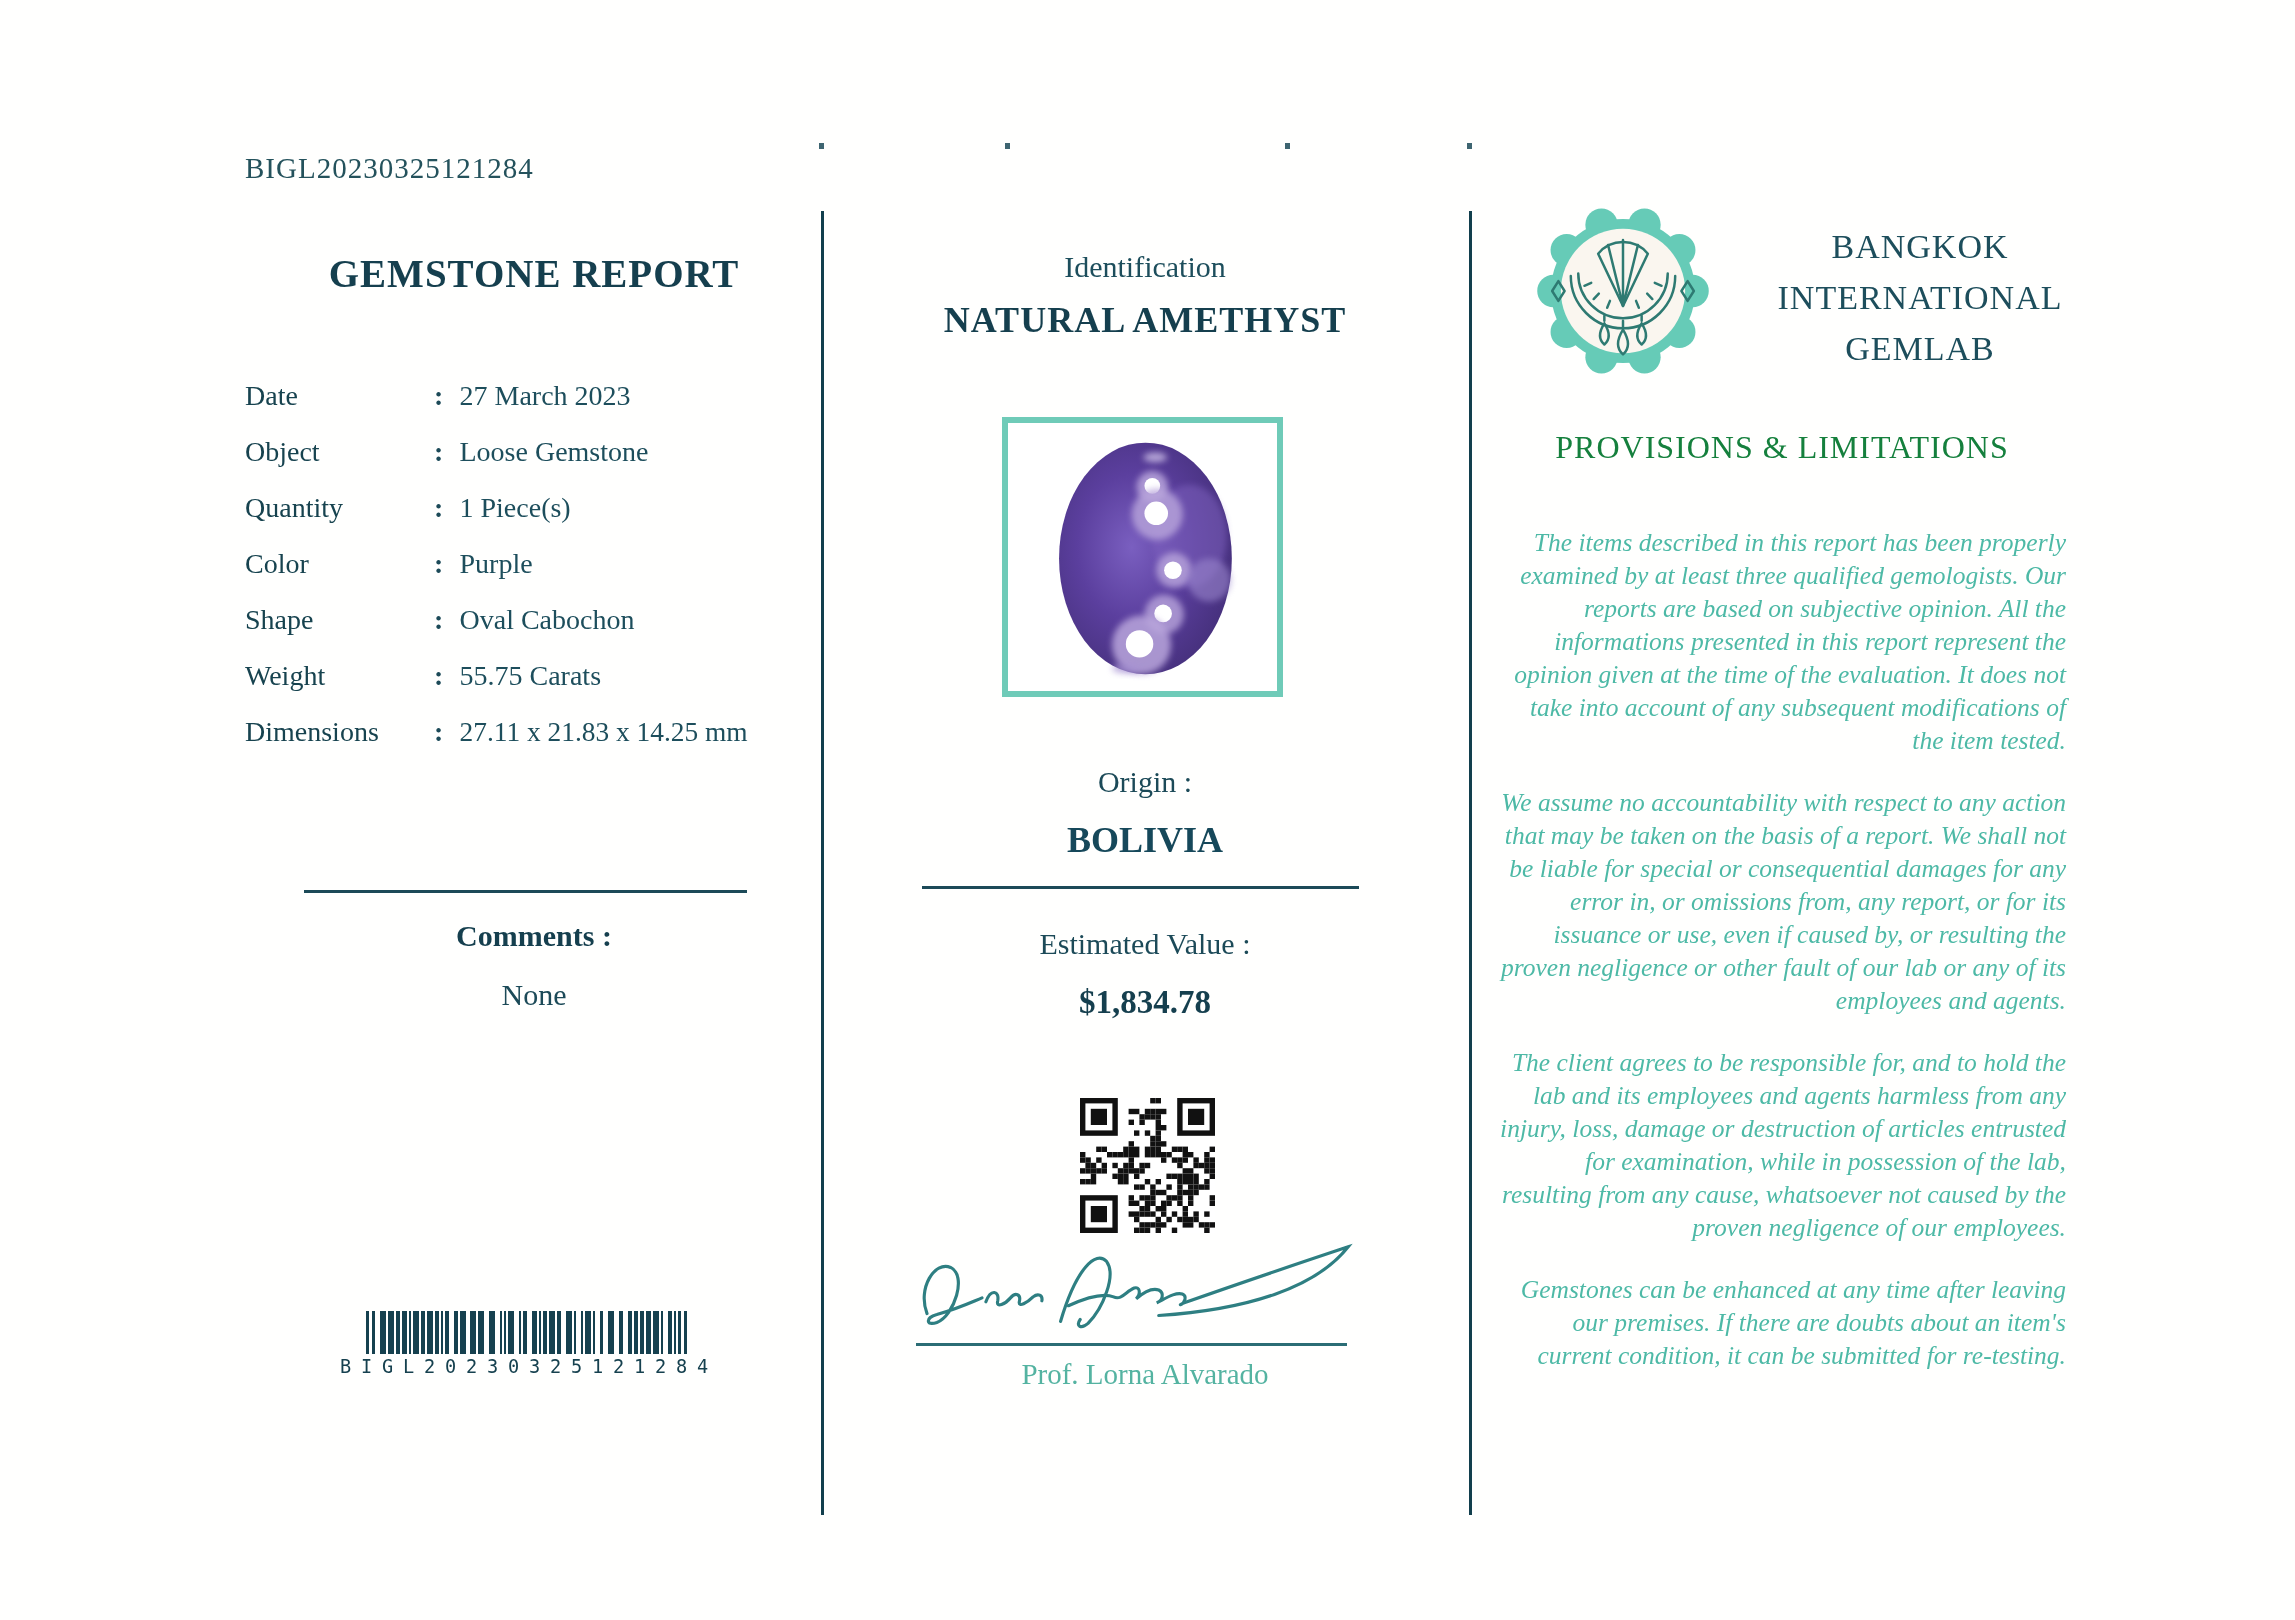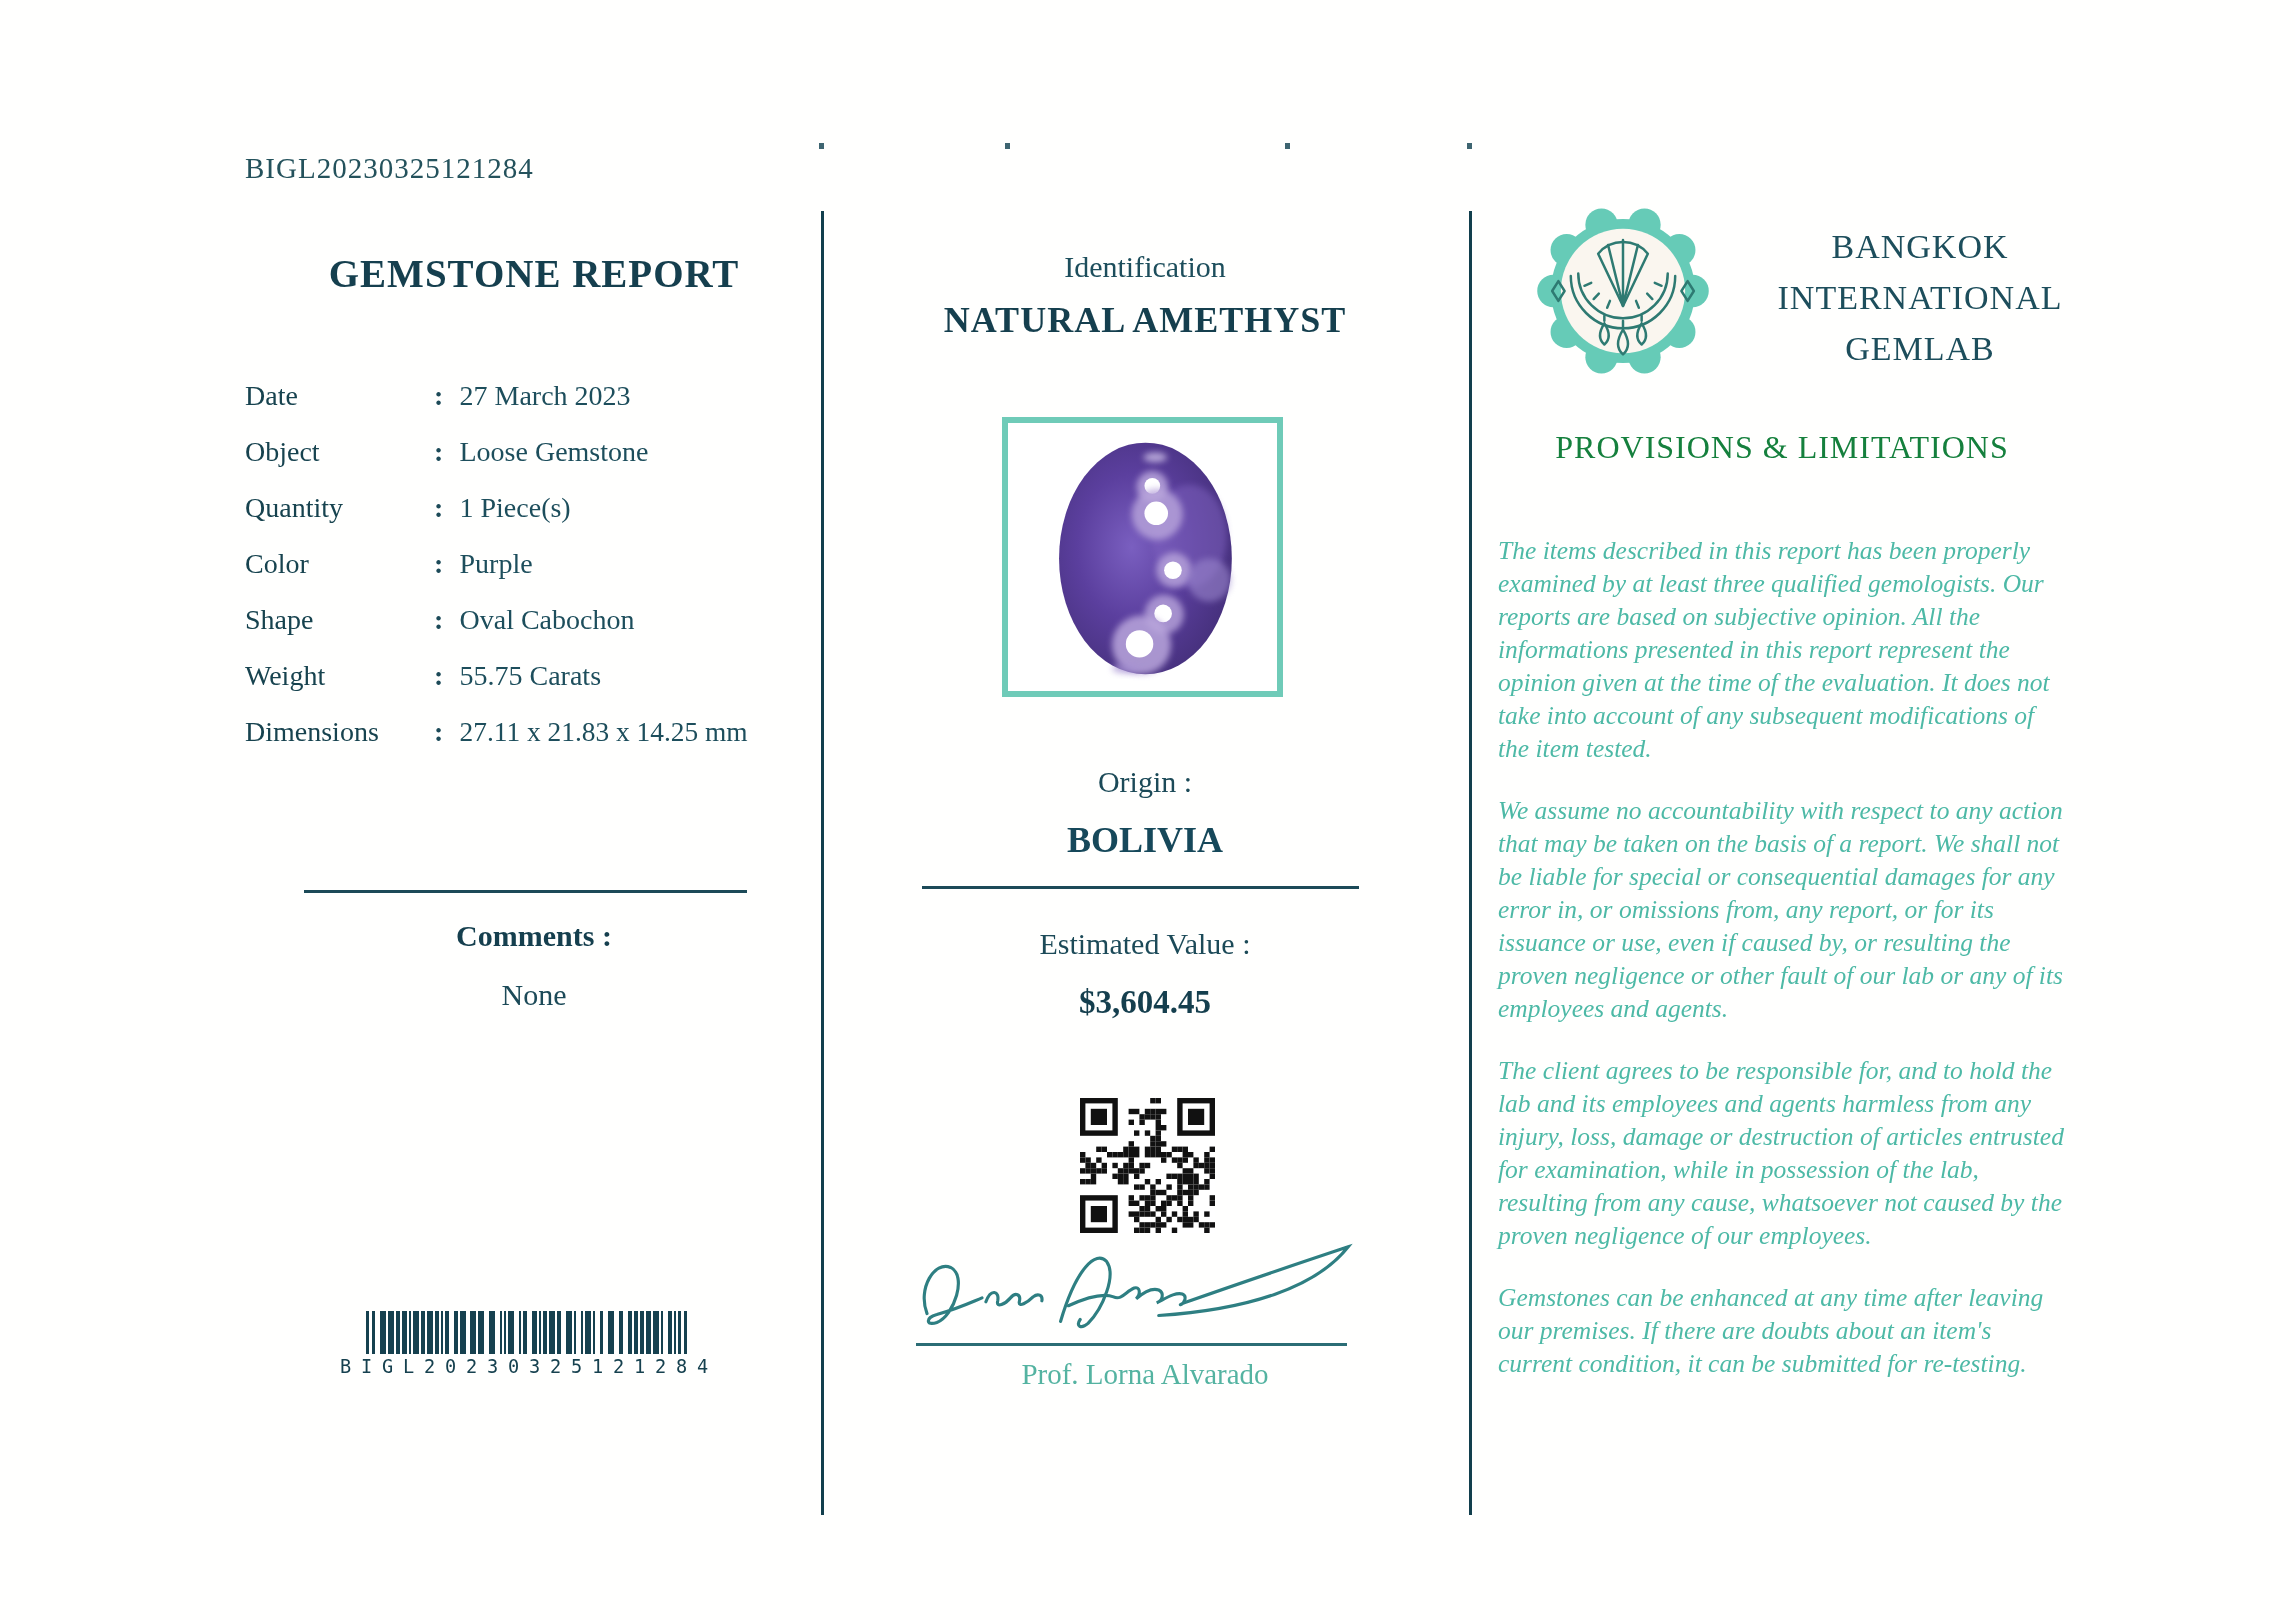--- a/index.html
+++ b/index.html
@@ -49,21 +49,21 @@
   .signer-credential{position:absolute;left:0;top:1407px;width:100%;text-align:center;font-size:29px;color:#54b3a1;}
 
   
   .col-right{position:absolute;left:1469px;top:0;width:667px;height:1620px;}
   .lab-logo{position:absolute;left:67px;top:204px;width:174px;height:174px;}
   .lab-name{position:absolute;left:250px;top:221px;width:402px;text-align:center;
             font-size:34px;line-height:51px;color:#1d4e5c;letter-spacing:1px;}
   .provisions-heading{position:absolute;left:29px;top:429px;width:568px;text-align:center;
                       font-size:32px;letter-spacing:1px;color:#15803d;}
   .provisions{position:absolute;left:29px;top:518px;width:568px;}
-  .provision{margin:16px 0 29px 0;text-align:left;font-style:italic;font-size:25.5px;line-height:33px;color:#4db9a6;}
+  .provision{margin:8px 0 29px 0;text-align:right;font-style:italic;font-size:25.5px;line-height:33px;color:#4db9a6;}
 </style>
 </head>
 <body>
 
 <div class="page">
 
   <div class="report-number">BIGL20230325121284</div>
 
   <div class="regdot" style="left:819px;top:143px;"></div>
   <div class="regdot" style="left:1005px;top:143px;"></div>
@@ -203,21 +203,21 @@
         <circle cx="136" cy="226" r="30" fill="#b9a6dc" opacity="0.85" filter="url(#soft)"></circle>
         <circle cx="134" cy="225" r="14" fill="#ffffff"></circle>
         <ellipse cx="120" cy="250" rx="14" ry="5" fill="#a793d4" opacity="0.7" filter="url(#soft)"></ellipse>
       </svg>
     </div>
 
     <div class="origin-label">Origin :</div>
     <div class="origin-value">BOLIVIA</div>
     <div class="hline mid-line"></div>
     <div class="value-label">Estimated Value :</div>
-    <div class="value-amount">$3,604.45</div>
+    <div class="value-amount">$1,834.78</div>
 
     <svg id="qr" class="qr" viewBox="0 0 25 25">
         <rect x="0" y="0" width="25" height="25" fill="#fff"></rect>
         <rect x="13" y="0" width="1" height="1" fill="#111"></rect>
         <rect x="14" y="0" width="1" height="1" fill="#111"></rect>
         <rect x="9" y="2" width="1" height="1" fill="#111"></rect>
         <rect x="10" y="2" width="1" height="1" fill="#111"></rect>
         <rect x="12" y="2" width="1" height="1" fill="#111"></rect>
         <rect x="13" y="2" width="1" height="1" fill="#111"></rect>
         <rect x="14" y="2" width="1" height="1" fill="#111"></rect>

